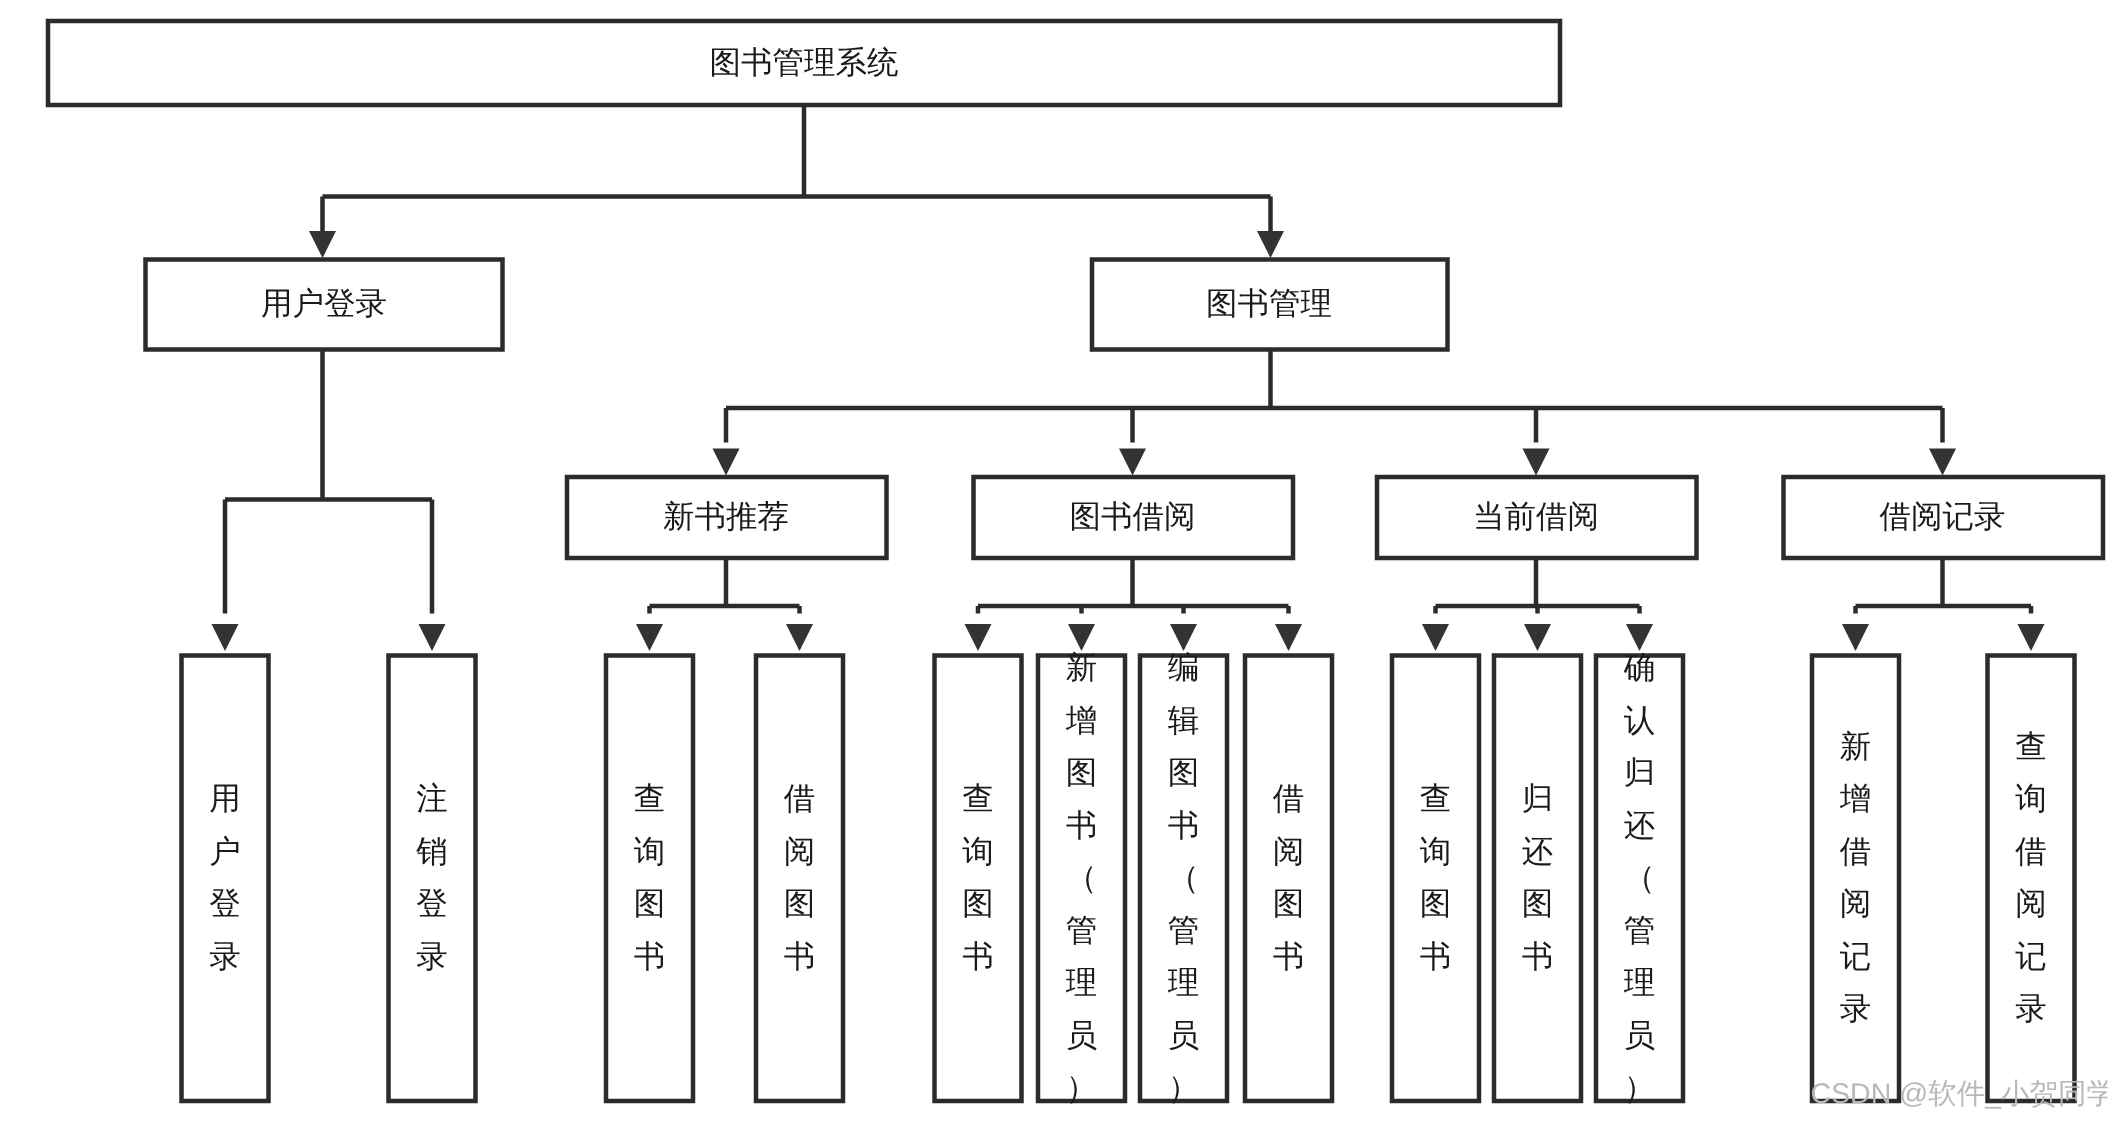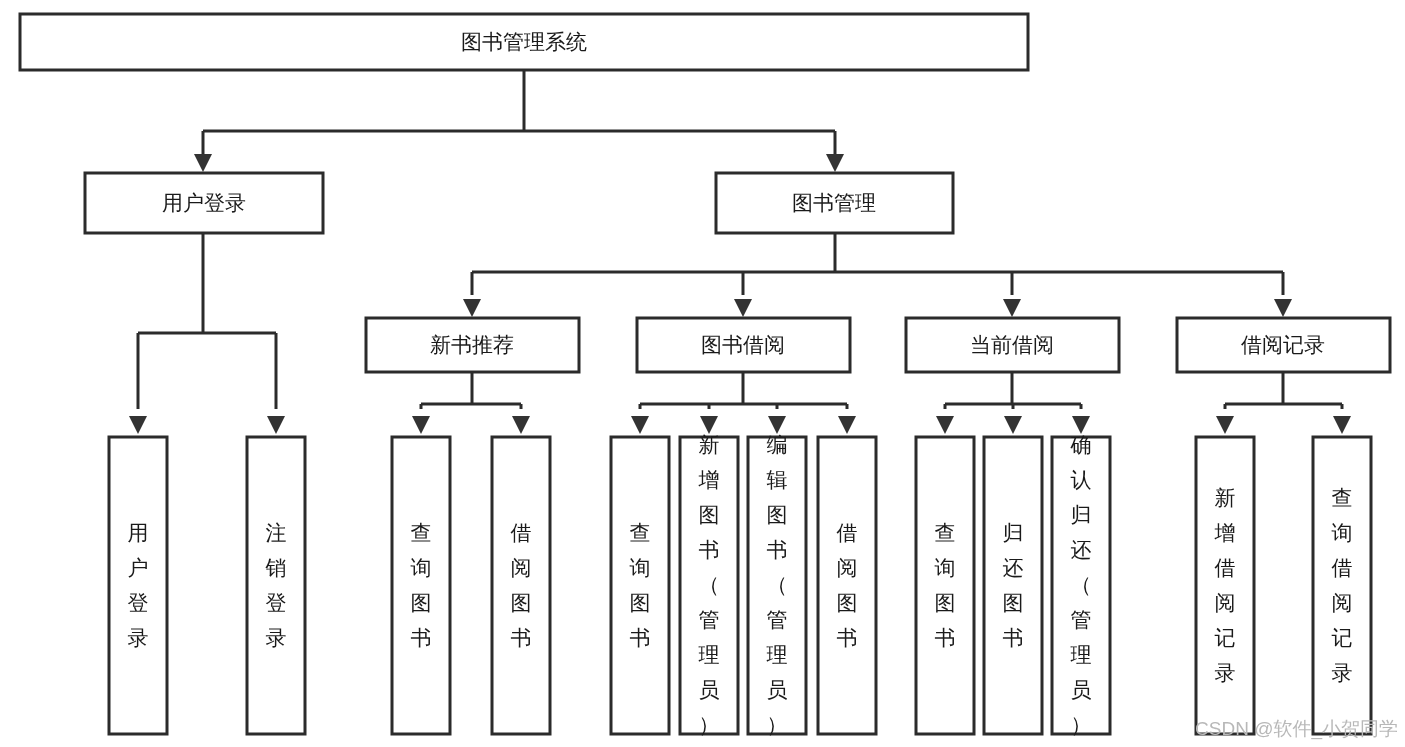--- a/index.html
+++ b/index.html
@@ -9,21 +9,21 @@
   }
   body {
     width: 1405px;
     height: 747px;
     font-family: "Liberation Sans", "DejaVu Sans", sans-serif;
     overflow: hidden;
     position: relative;
   }
   #diagram-root {
     position: absolute;
-    left: 4px;
+    left: 16px;
     top: 0;
     width: 1336px;
     height: 747px;
   }
   .node-box {
     fill: #ffffff;
     stroke: #2b2b2b;
     stroke-width: 3;
   }
   .connector {

